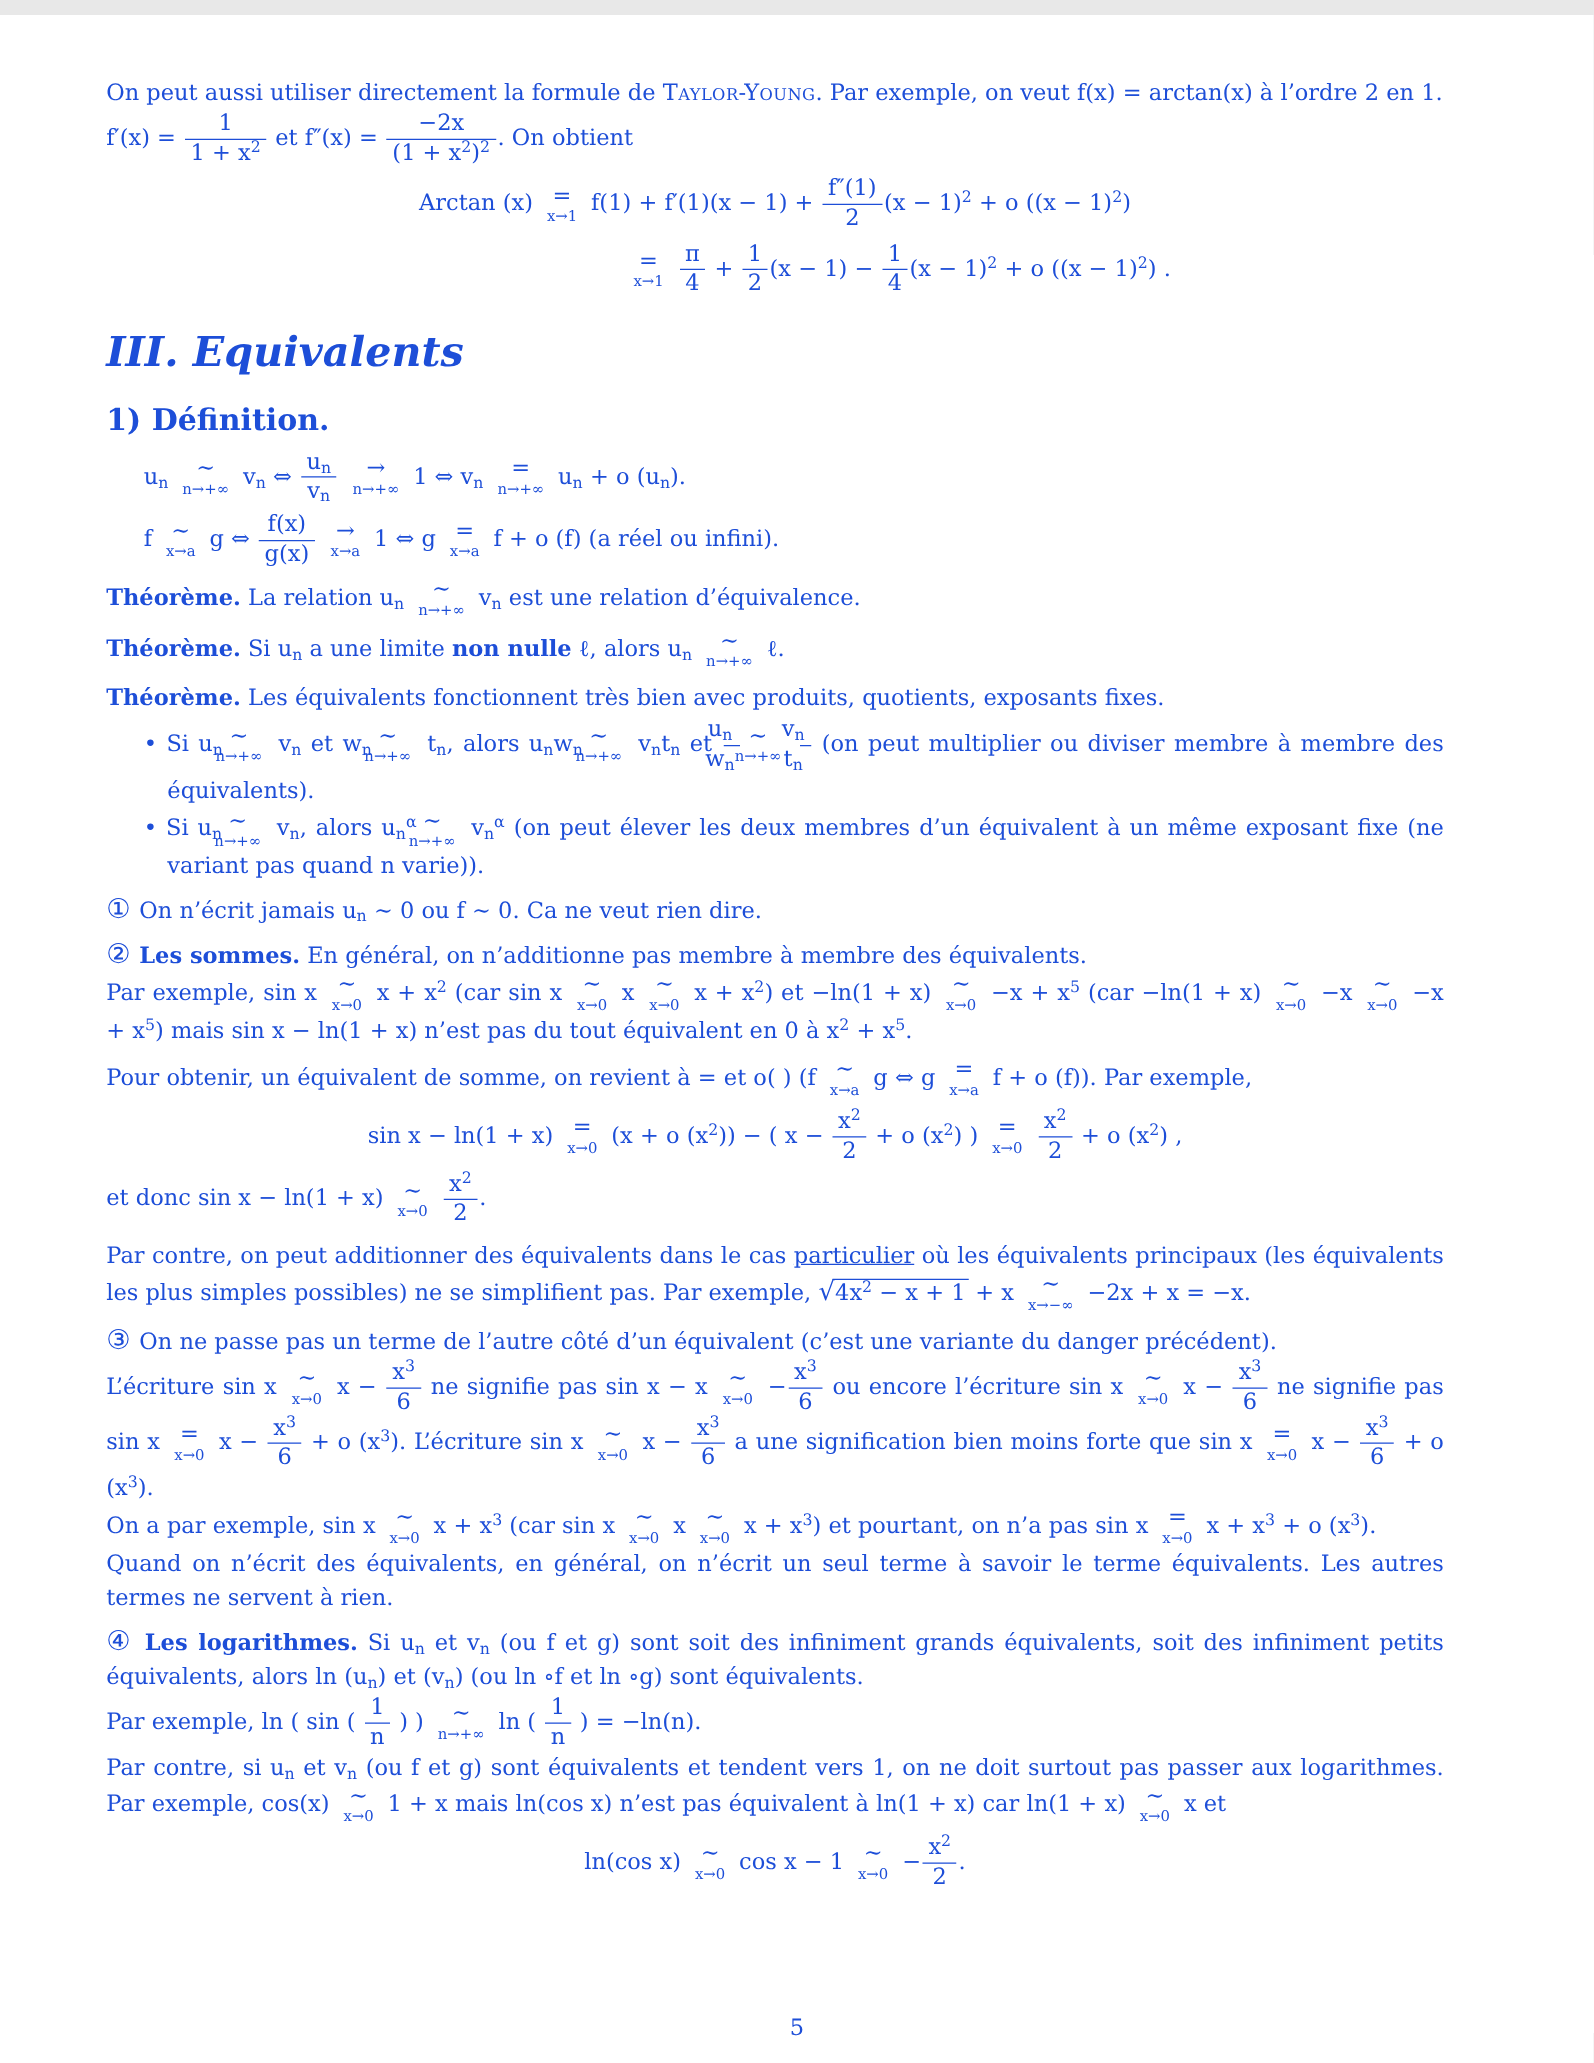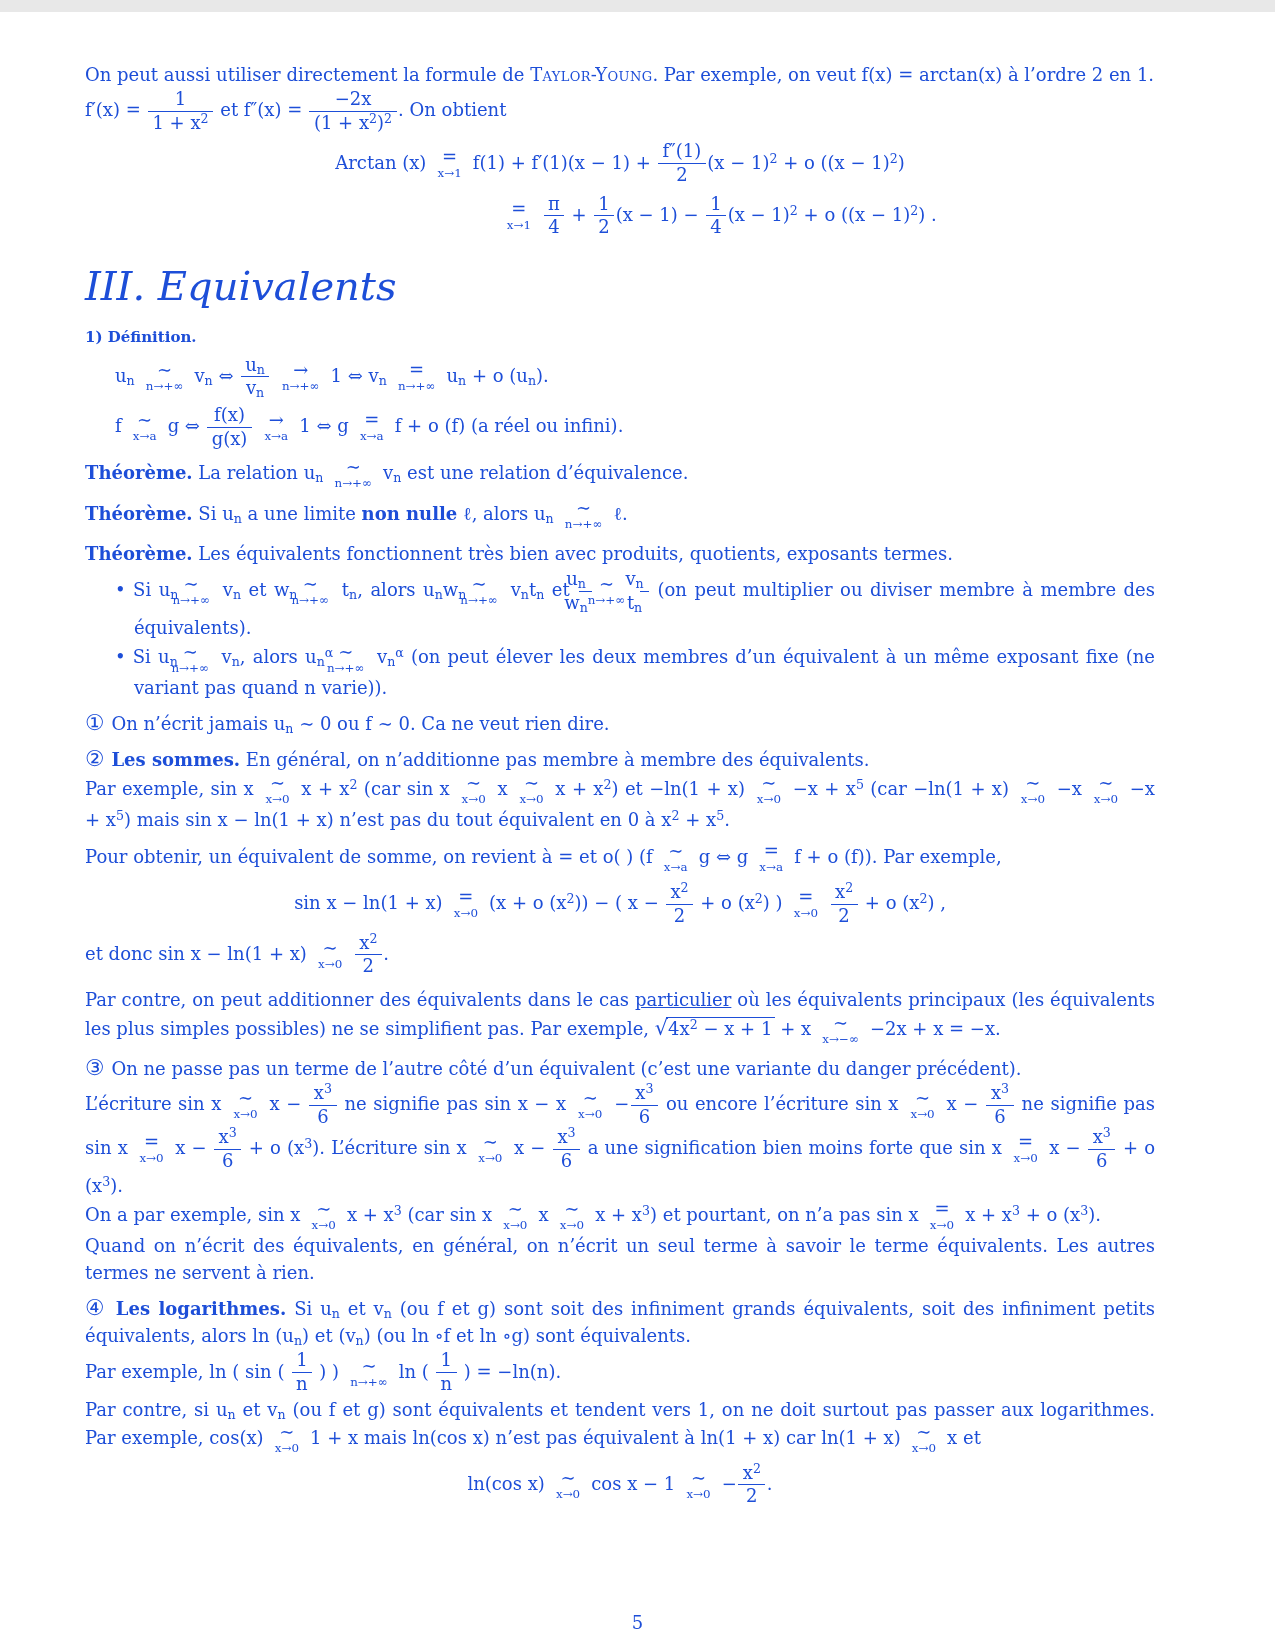--- a/index.html
+++ b/index.html
@@ -11,22 +11,22 @@
     color:#1d4ed8;
     font-family:"DejaVu Serif","Liberation Serif",serif;
     font-size:18px;line-height:1.5;
     overflow:hidden;
     box-sizing:border-box;
     padding:40px 120px 20px 85px;
   }
   main{display:block;}
   .para{margin:9px 0 0 0;text-align:justify;}
   .cont{margin:1px 0 0 0;text-align:justify;}
-  .h1{font-style:italic;font-size:40px;line-height:1.2;margin:24px 0 4px 0;font-weight:normal;}
-  .h2{font-weight:bold;font-size:15px;margin:16px 0 4px 0;}
+  .h1{font-style:italic;font-size:33px;line-height:1.2;margin:24px 0 4px 0;font-weight:bold;}
+  .h2{font-weight:bold;font-size:24px;margin:16px 0 4px 0;}
   .mline{margin:6px 0 2px 30px;}
   .bullet{margin:2px 0 0 30px;padding-left:1.05em;text-indent:-1.05em;text-align:justify;}
   .display{width:fit-content;margin:8px auto 6px auto;text-align:center;}
   .l2{padding-left:11em;}
   .pageno{position:absolute;bottom:26px;left:0;width:100%;text-align:center;font-size:18px;}
   
   .seg-b{font-weight:bold;}
   .seg-sc{font-variant:small-caps;letter-spacing:.02em;}
   .seg-u{text-decoration:underline;}
   .seg-circ{font-size:121%;line-height:1;}
@@ -51,21 +51,21 @@
       <div class="para"><span>On peut aussi utiliser directement la formule de </span><span class="seg-sc">Taylor-Young</span><span>. Par exemple, on veut f(x) = arctan(x) à l’ordre 2 en 1.</span></div>
       <div class="cont"><span>f′(x) = <span class="frac"><span class="num">1</span><span class="den">1 + x<span class="sup">2</span></span></span> et f″(x) = <span class="frac"><span class="num">−2x</span><span class="den">(1 + x<span class="sup">2</span>)<span class="sup">2</span></span></span>. On obtient</span></div>
       <div class="display"><span>Arctan (x) <span class="ustack"><span class="usym">=</span><span class="usub">x→1</span></span> f(1) + f′(1)(x − 1) + <span class="frac"><span class="num">f″(1)</span><span class="den">2</span></span>(x − 1)<span class="sup">2</span> + o ((x − 1)<span class="sup">2</span>)</span></div>
       <div class="display l2"><span><span class="ustack"><span class="usym">=</span><span class="usub">x→1</span></span> <span class="frac"><span class="num">π</span><span class="den">4</span></span> + <span class="frac"><span class="num">1</span><span class="den">2</span></span>(x − 1) − <span class="frac"><span class="num">1</span><span class="den">4</span></span>(x − 1)<span class="sup">2</span> + o ((x − 1)<span class="sup">2</span>) .</span></div>
       <div class="h1"><span>III. Equivalents</span></div>
       <div class="h2"><span>1) Définition.</span></div>
       <div class="mline"><span>u<span class="sub">n</span> <span class="ustack"><span class="usym">∼</span><span class="usub">n→+∞</span></span> v<span class="sub">n</span> ⇔ <span class="frac"><span class="num">u<span class="sub">n</span></span><span class="den">v<span class="sub">n</span></span></span> <span class="ustack"><span class="usym">→</span><span class="usub">n→+∞</span></span> 1 ⇔ v<span class="sub">n</span> <span class="ustack"><span class="usym">=</span><span class="usub">n→+∞</span></span> u<span class="sub">n</span> + o (u<span class="sub">n</span>).</span></div>
       <div class="mline"><span>f <span class="ustack"><span class="usym">∼</span><span class="usub">x→a</span></span> g ⇔ <span class="frac"><span class="num">f(x)</span><span class="den">g(x)</span></span> <span class="ustack"><span class="usym">→</span><span class="usub">x→a</span></span> 1 ⇔ g <span class="ustack"><span class="usym">=</span><span class="usub">x→a</span></span> f + o (f) (a réel ou infini).</span></div>
       <div class="para"><span class="seg-b">Théorème.</span><span> La relation u<span class="sub">n</span> <span class="ustack"><span class="usym">∼</span><span class="usub">n→+∞</span></span> v<span class="sub">n</span> est une relation d’équivalence.</span></div>
       <div class="para"><span class="seg-b">Théorème.</span><span> Si u<span class="sub">n</span> a une limite </span><span class="seg-b">non nulle</span><span> ℓ, alors u<span class="sub">n</span> <span class="ustack"><span class="usym">∼</span><span class="usub">n→+∞</span></span> ℓ.</span></div>
-      <div class="para"><span class="seg-b">Théorème.</span><span> Les équivalents fonctionnent très bien avec produits, quotients, exposants termes.</span></div>
+      <div class="para"><span class="seg-b">Théorème.</span><span> Les équivalents fonctionnent très bien avec produits, quotients, exposants fixes.</span></div>
       <div class="bullet"><span>• Si u<span class="sub">n</span> <span class="ustack"><span class="usym">∼</span><span class="usub">n→+∞</span></span> v<span class="sub">n</span> et w<span class="sub">n</span> <span class="ustack"><span class="usym">∼</span><span class="usub">n→+∞</span></span> t<span class="sub">n</span>, alors u<span class="sub">n</span>w<span class="sub">n</span> <span class="ustack"><span class="usym">∼</span><span class="usub">n→+∞</span></span> v<span class="sub">n</span>t<span class="sub">n</span> et <span class="frac"><span class="num">u<span class="sub">n</span></span><span class="den">w<span class="sub">n</span></span></span> <span class="ustack"><span class="usym">∼</span><span class="usub">n→+∞</span></span> <span class="frac"><span class="num">v<span class="sub">n</span></span><span class="den">t<span class="sub">n</span></span></span> (on peut multiplier ou diviser membre à membre des équivalents).</span></div>
       <div class="bullet"><span>• Si u<span class="sub">n</span> <span class="ustack"><span class="usym">∼</span><span class="usub">n→+∞</span></span> v<span class="sub">n</span>, alors u<span class="sub">n</span><span class="sup">α</span> <span class="ustack"><span class="usym">∼</span><span class="usub">n→+∞</span></span> v<span class="sub">n</span><span class="sup">α</span> (on peut élever les deux membres d’un équivalent à un même exposant fixe (ne variant pas quand n varie)).</span></div>
       <div class="para"><span class="seg-circ">① </span><span>On n’écrit jamais u<span class="sub">n</span> ∼ 0 ou f ∼ 0. Ca ne veut rien dire.</span></div>
       <div class="para"><span class="seg-circ">② </span><span class="seg-b">Les sommes.</span><span> En général, on n’additionne pas membre à membre des équivalents.</span></div>
       <div class="cont"><span>Par exemple, sin x <span class="ustack"><span class="usym">∼</span><span class="usub">x→0</span></span> x + x<span class="sup">2</span> (car sin x <span class="ustack"><span class="usym">∼</span><span class="usub">x→0</span></span> x <span class="ustack"><span class="usym">∼</span><span class="usub">x→0</span></span> x + x<span class="sup">2</span>) et −ln(1 + x) <span class="ustack"><span class="usym">∼</span><span class="usub">x→0</span></span> −x + x<span class="sup">5</span> (car −ln(1 + x) <span class="ustack"><span class="usym">∼</span><span class="usub">x→0</span></span> −x <span class="ustack"><span class="usym">∼</span><span class="usub">x→0</span></span> −x + x<span class="sup">5</span>) mais sin x − ln(1 + x) n’est pas du tout équivalent en 0 à x<span class="sup">2</span> + x<span class="sup">5</span>.</span></div>
       <div class="para"><span>Pour obtenir, un équivalent de somme, on revient à = et o( ) (f <span class="ustack"><span class="usym">∼</span><span class="usub">x→a</span></span> g ⇔ g <span class="ustack"><span class="usym">=</span><span class="usub">x→a</span></span> f + o (f)). Par exemple,</span></div>
       <div class="display"><span>sin x − ln(1 + x) <span class="ustack"><span class="usym">=</span><span class="usub">x→0</span></span> (x + o (x<span class="sup">2</span>)) − ( x − <span class="frac"><span class="num">x<span class="sup">2</span></span><span class="den">2</span></span> + o (x<span class="sup">2</span>) ) <span class="ustack"><span class="usym">=</span><span class="usub">x→0</span></span> <span class="frac"><span class="num">x<span class="sup">2</span></span><span class="den">2</span></span> + o (x<span class="sup">2</span>) ,</span></div>
       <div class="cont"><span>et donc sin x − ln(1 + x) <span class="ustack"><span class="usym">∼</span><span class="usub">x→0</span></span> <span class="frac"><span class="num">x<span class="sup">2</span></span><span class="den">2</span></span>.</span></div>
       <div class="para"><span>Par contre, on peut additionner des équivalents dans le cas </span><span class="seg-u">particulier</span><span> où les équivalents principaux (les équivalents les plus simples possibles) ne se simplifient pas. Par exemple, <span class="sqrt"><span class="rad">√</span><span class="bar">4x<span class="sup">2</span> − x + 1</span></span> + x <span class="ustack"><span class="usym">∼</span><span class="usub">x→−∞</span></span> −2x + x = −x.</span></div>
       <div class="para"><span class="seg-circ">③ </span><span>On ne passe pas un terme de l’autre côté d’un équivalent (c’est une variante du danger précédent).</span></div>

